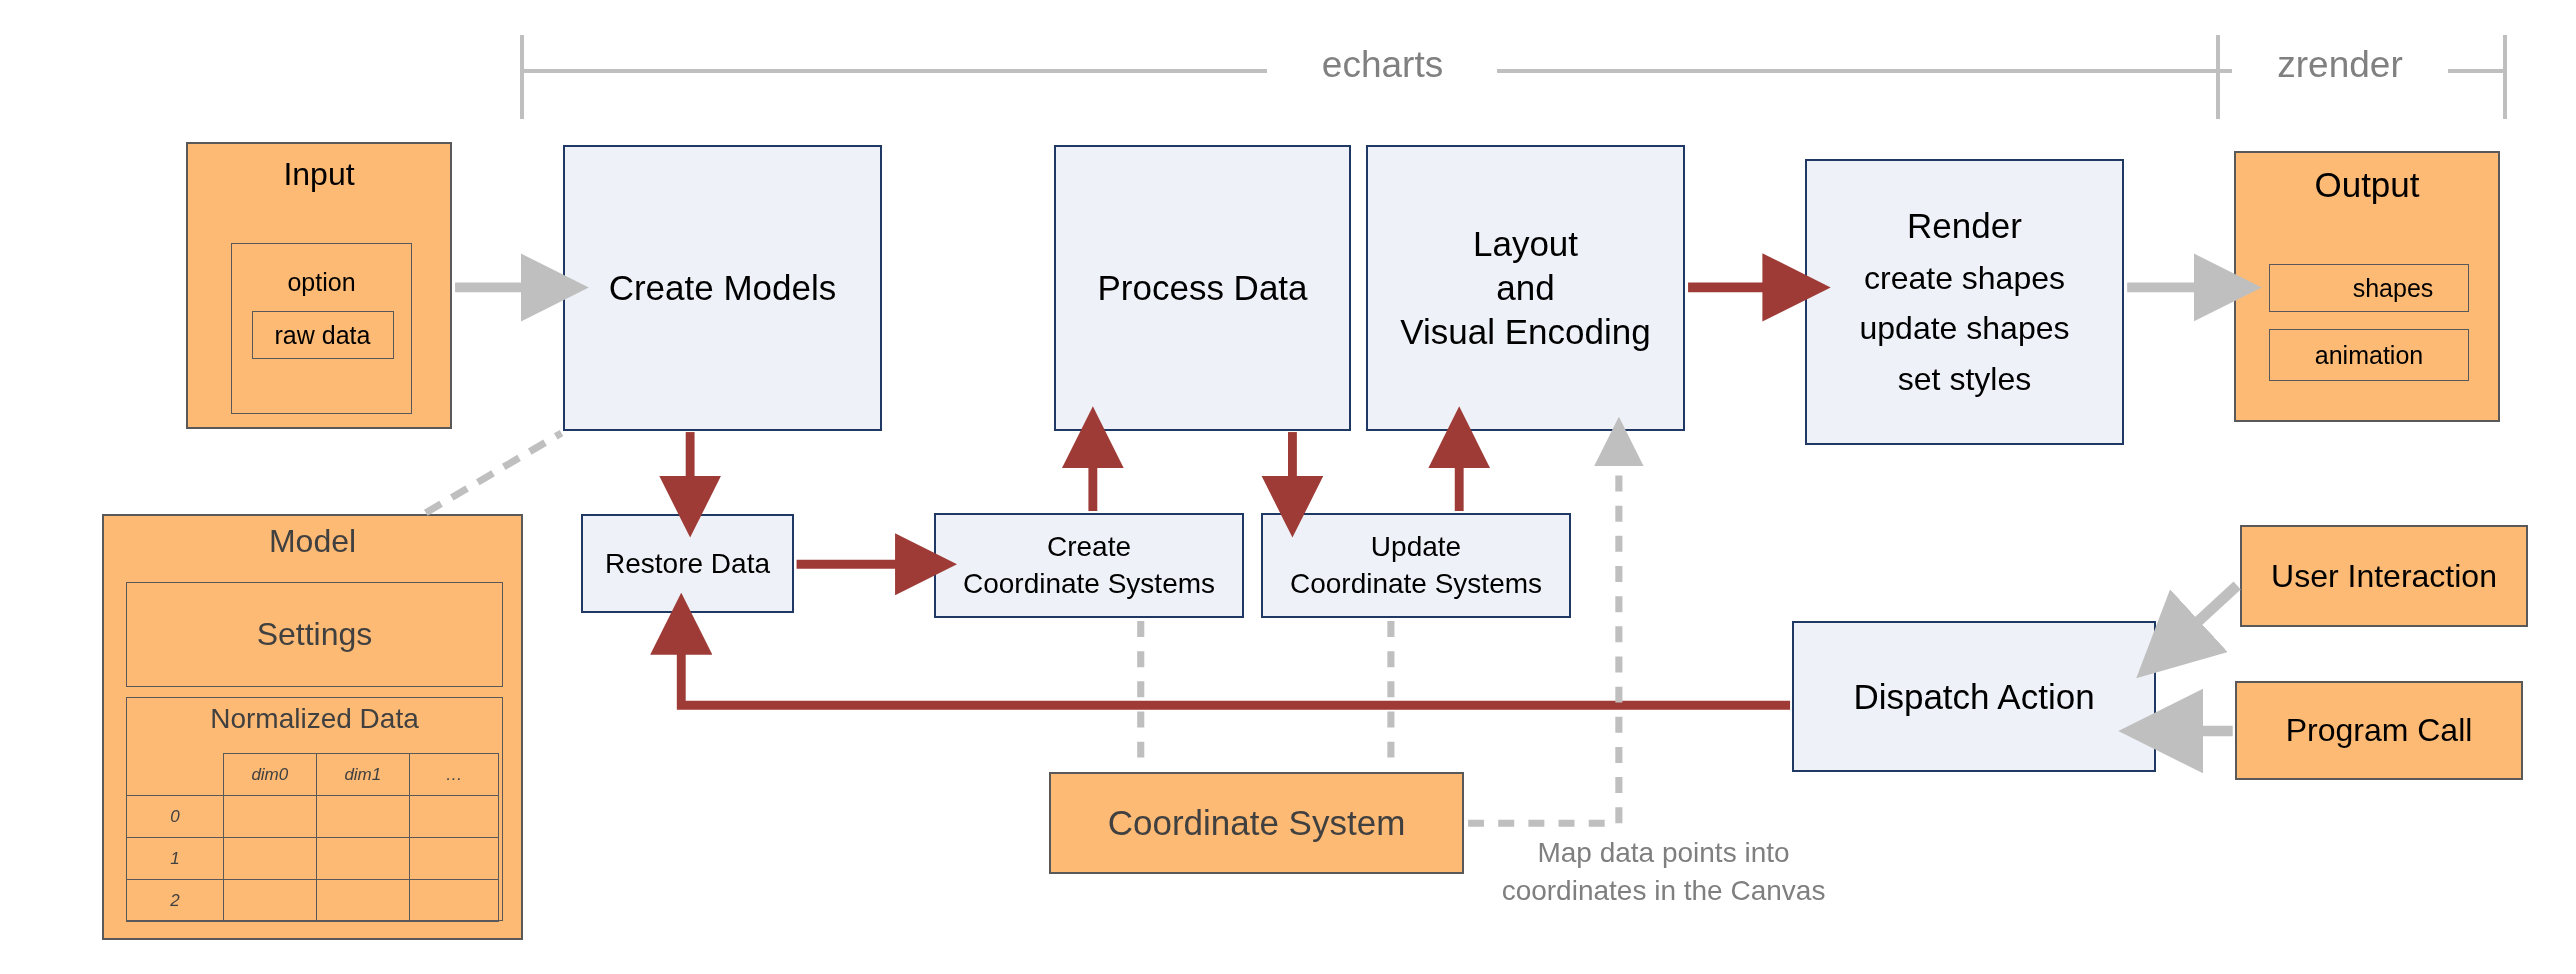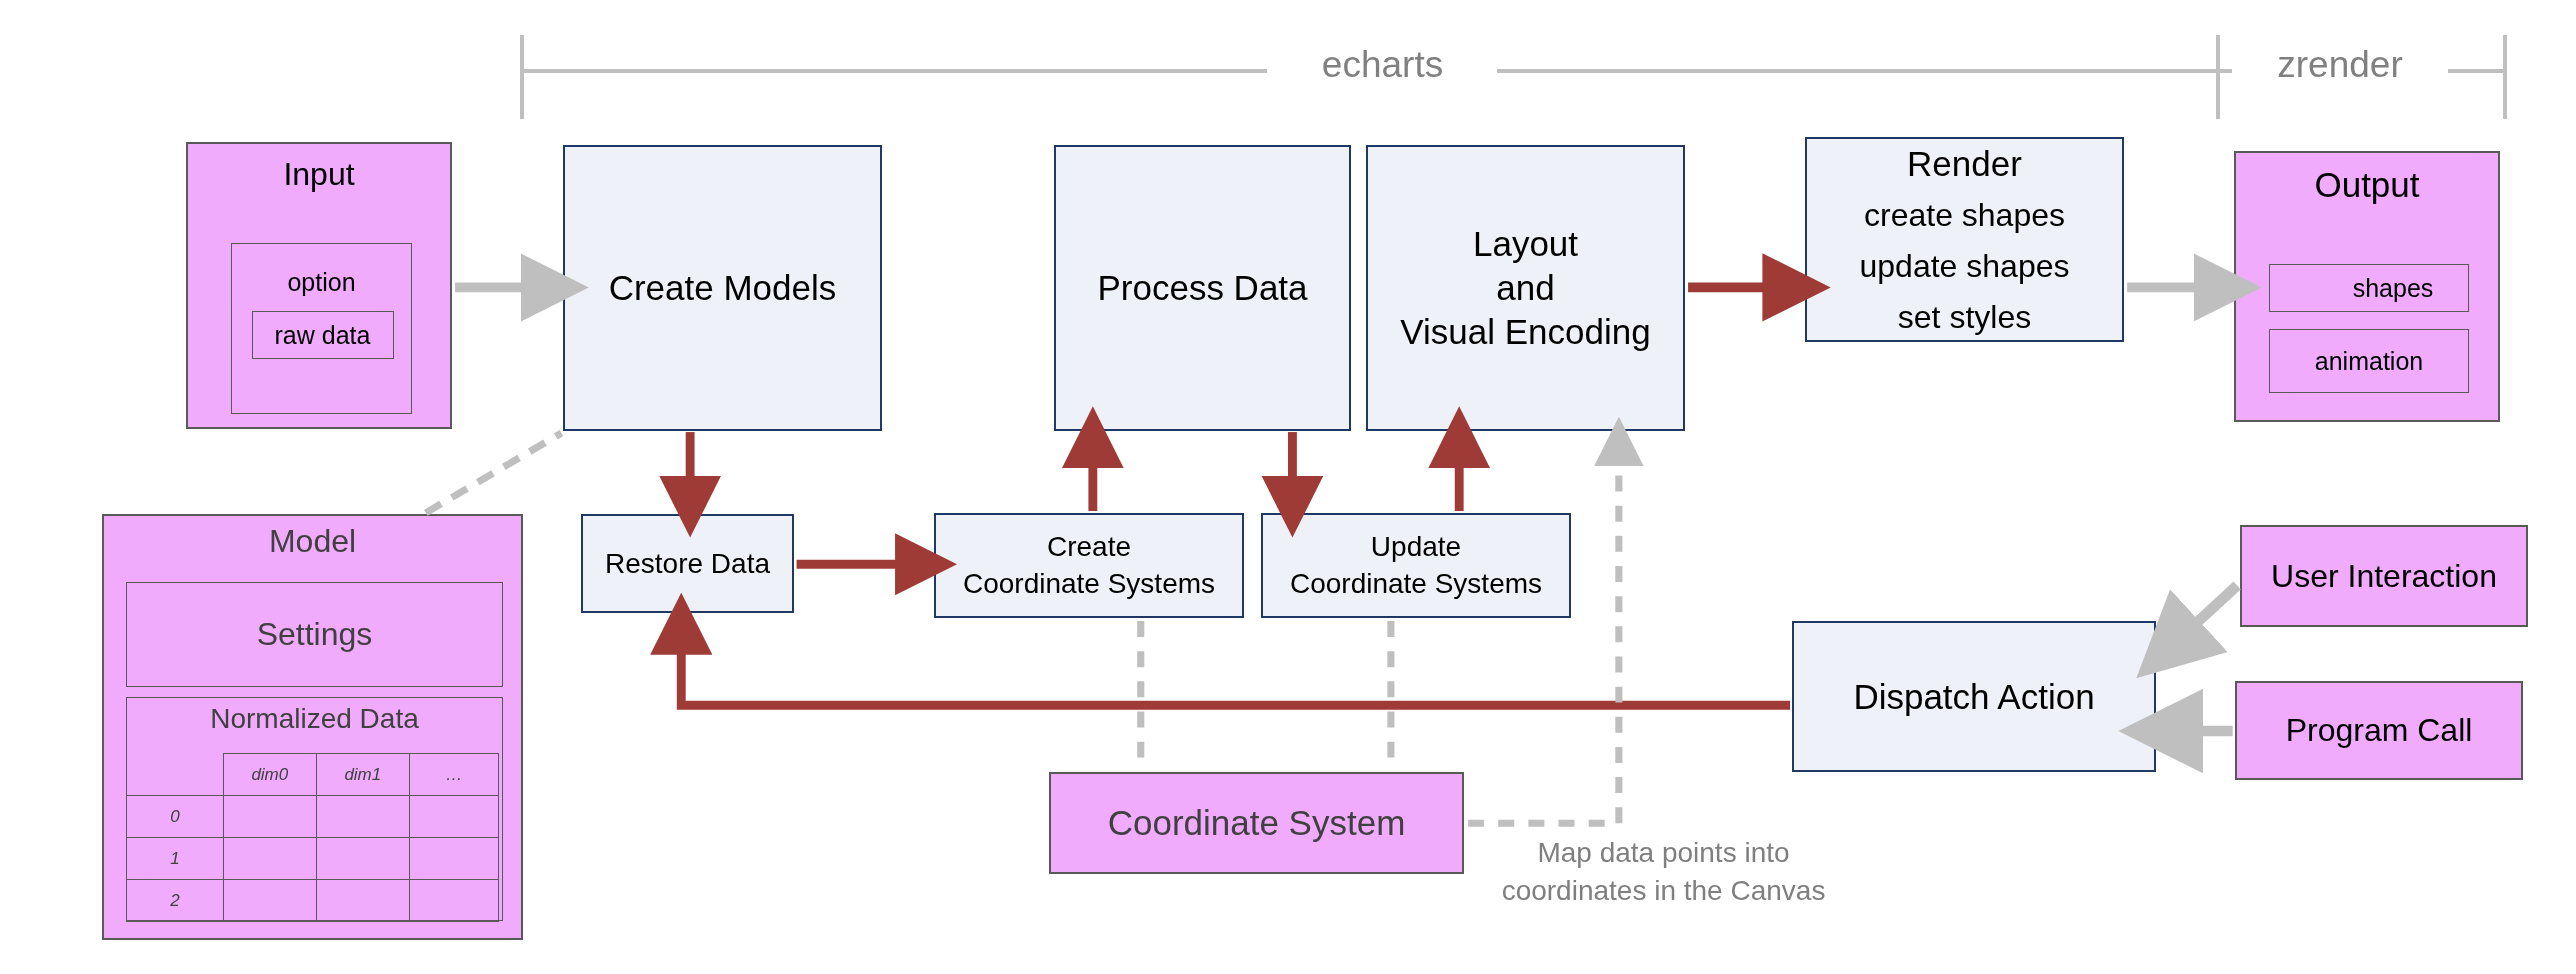--- a/index.html
+++ b/index.html
@@ -16,21 +16,21 @@
     position: relative;
     width: 2576px;
     height: 975px;
     background: #ffffff;
     overflow: hidden;
   }
   .abs { position: absolute; box-sizing: border-box; }
 
   
   .plainbox {
-    background: #f0abfc;
+    background: #fdba74;
     border: 2.7px solid #595959;
     display: flex;
     flex-direction: column;
     align-items: center;
   }
   .plainbox.center {
     justify-content: center;
   }
 
   
@@ -159,33 +159,33 @@
   <div class="abs procbox" style="left:1029px; top:145px; width:297px; height:286px;margin-left:25px;">
     <div class="t-xl">Process Data</div>
   </div>
 
   <div class="abs procbox" style="left:1366px; top:145px; width:319px; height:286px; line-height:1.25;">
     <div class="t-xl">Layout</div>
     <div class="t-xl">and</div>
     <div class="t-xl">Visual Encoding</div>
   </div>
 
-  <div class="abs procbox" style="left:1805px; top:137px; width:319px; height:205px; line-height:1.3;gap:9px;">
+  <div class="abs procbox" style="left:1805px; top:159px; width:319px; height:286px; line-height:1.3;gap:9px;">
     <div class="t-xl">Render</div>
     <div class="t-lg">create shapes</div>
     <div class="t-lg">update shapes</div>
     <div class="t-lg">set styles</div>
   </div>
 
   <div class="abs plainbox" style="left:2234px; top:151px; width:266px; height:271px; padding-top:12.4px;">
     <div class="t-xl inner-lbl">Output</div>
     <div class="abs plainbox center" style="left:33px; top:111px; width:200px; height:48px; border-width:1.8px;padding-left:48px;">
       <div class="t-sm inner-lbl">shapes</div>
     </div>
-    <div class="abs plainbox center" style="left:33px; top:176px; width:200px; height:64px; border-width:1.8px;">
+    <div class="abs plainbox center" style="left:33px; top:176px; width:200px; height:52px; border-width:1.8px;">
       <div class="t-sm inner-lbl">animation</div>
     </div>
   </div>
 
   <div class="abs procbox" style="left:581px; top:514px; width:213px; height:99px;">
     <div class="t-md">Restore Data</div>
   </div>
 
   <div class="abs procbox" style="left:934px; top:513px; width:310px; height:105px; line-height:1.3;">
     <div class="t-md">Create</div>

